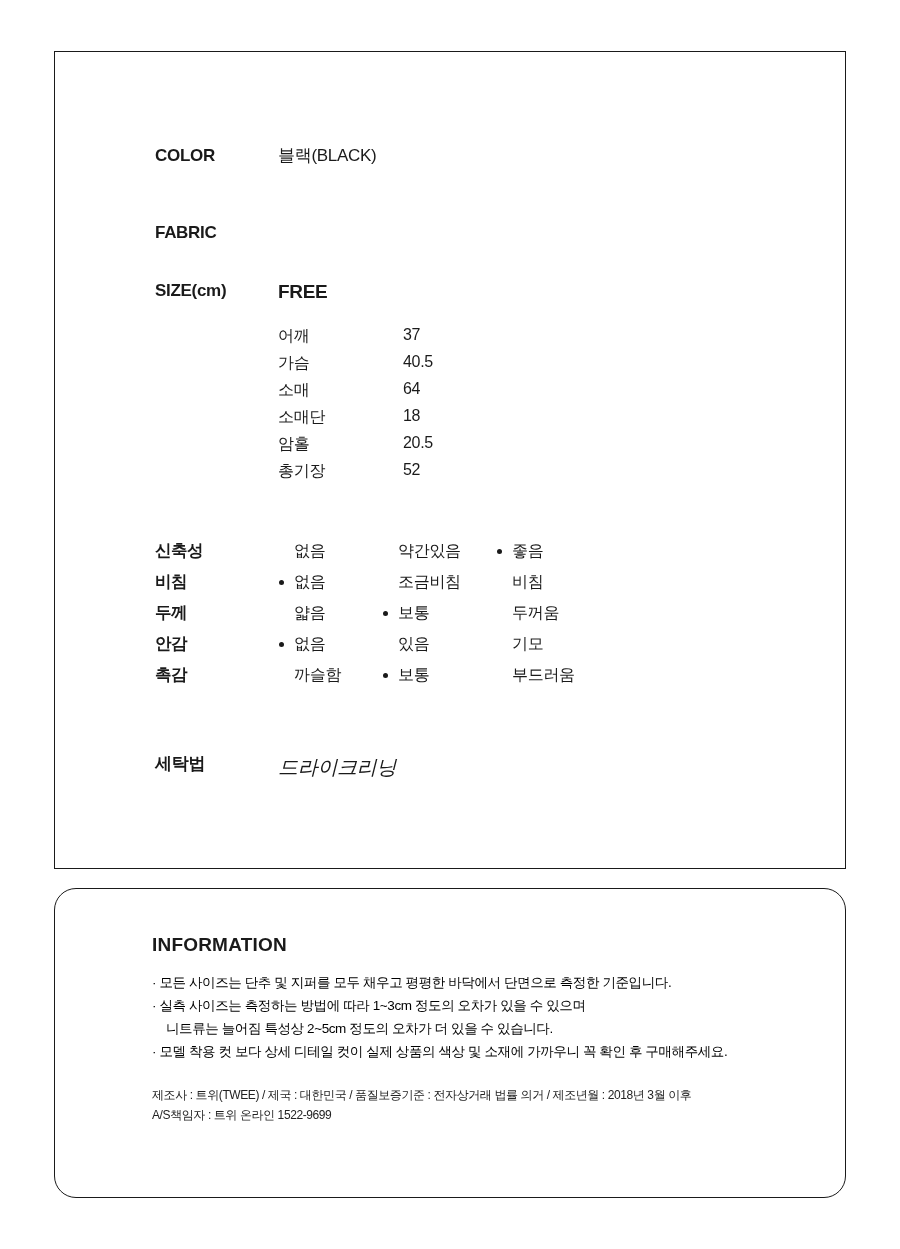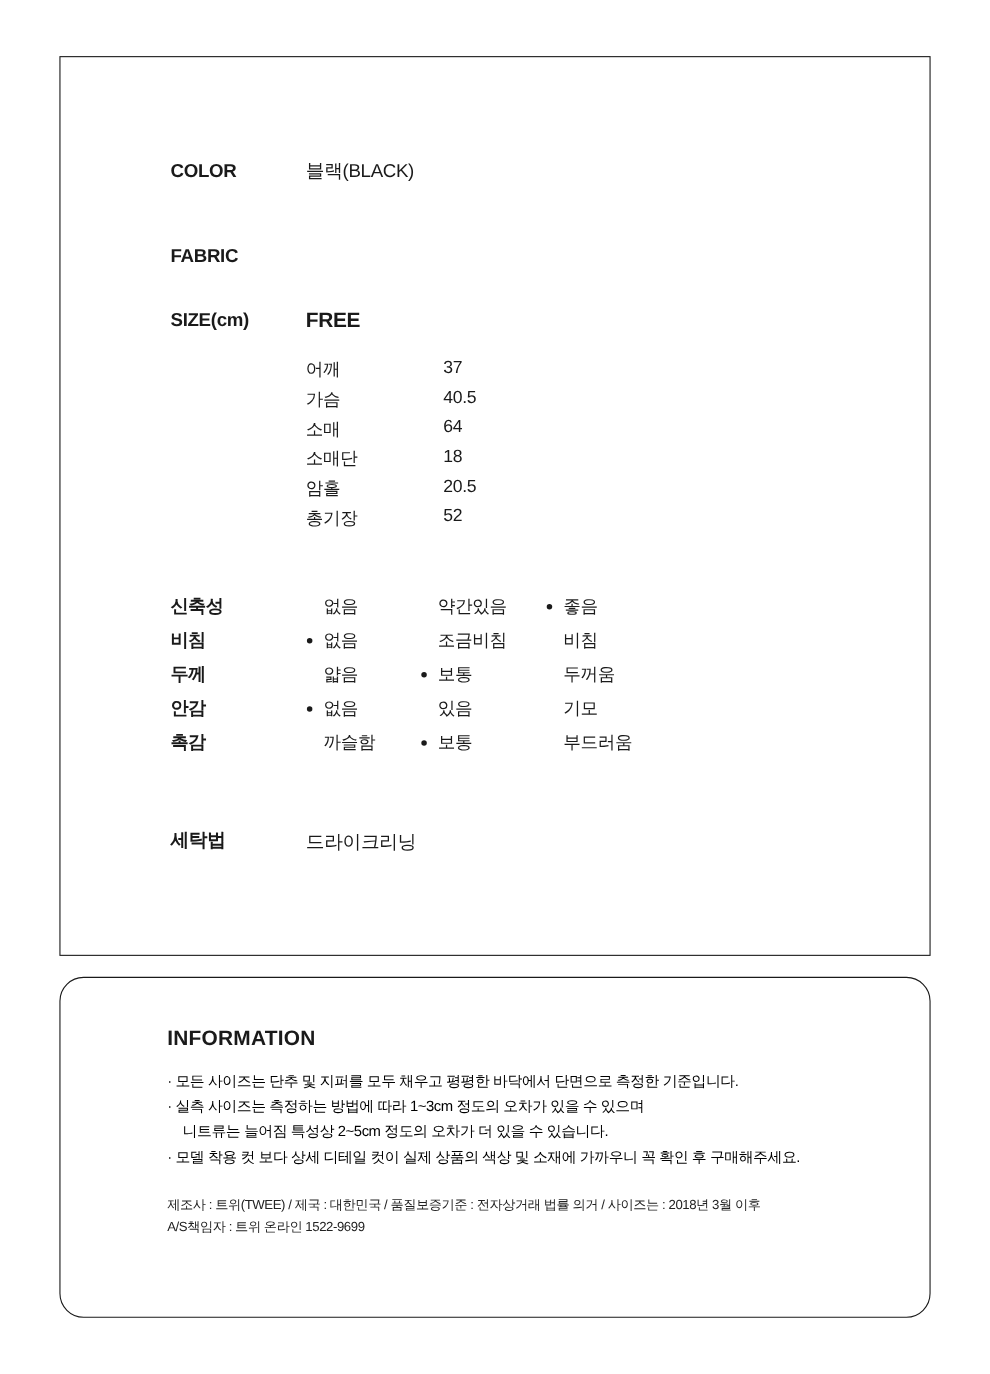--- a/index.html
+++ b/index.html
@@ -120,21 +120,21 @@
     margin-top: -2.5px;
     width: 5px;
     height: 5px;
     border-radius: 50%;
     background: #1a1a1a;
     display: none;
   }
   .opt.sel .dot { display: block; }
 
   .row-wash { margin-top: 68px; }
-  .wash-val { font-size: 17px; letter-spacing: -0.3px; }
+  .wash-val { font-size: 20px; letter-spacing: -0.3px; font-style: italic; }
 
   
   .info-inner {
     position: absolute;
     left: 97px;
     top: 45px;
     right: 30px;
   }
   .info-title {
     font-weight: bold;
@@ -259,19 +259,19 @@
   <div class="panel" id="info-panel">
     <div class="info-inner">
       <div class="info-title">INFORMATION</div>
 
       <div class="info-line">· 모든 사이즈는 단추 및 지퍼를 모두 채우고 평평한 바닥에서 단면으로 측정한 기준입니다.</div>
       <div class="info-line">· 실측 사이즈는 측정하는 방법에 따라 1~3cm 정도의 오차가 있을 수 있으며</div>
       <div class="info-line indent">니트류는 늘어짐 특성상 2~5cm 정도의 오차가 더 있을 수 있습니다.</div>
       <div class="info-line">· 모델 착용 컷 보다 상세 디테일 컷이 실제 상품의 색상 및 소재에 가까우니 꼭 확인 후 구매해주세요.</div>
 
       <div class="footnotes">
-        <div class="footnote">제조사 : 트위(TWEE) / 제국 : 대한민국 / 품질보증기준 : 전자상거래 법률 의거 / 사이즈는 : 2018년 3월 이후</div>
+        <div class="footnote">제조사 : 트위(TWEE) / 제국 : 대한민국 / 품질보증기준 : 전자상거래 법률 의거 / 제조년월 : 2018년 3월 이후</div>
         <div class="footnote">A/S책임자 : 트위 온라인 1522-9699</div>
       </div>
     </div>
   </div>
 
 </div>
 
 </body></html>

